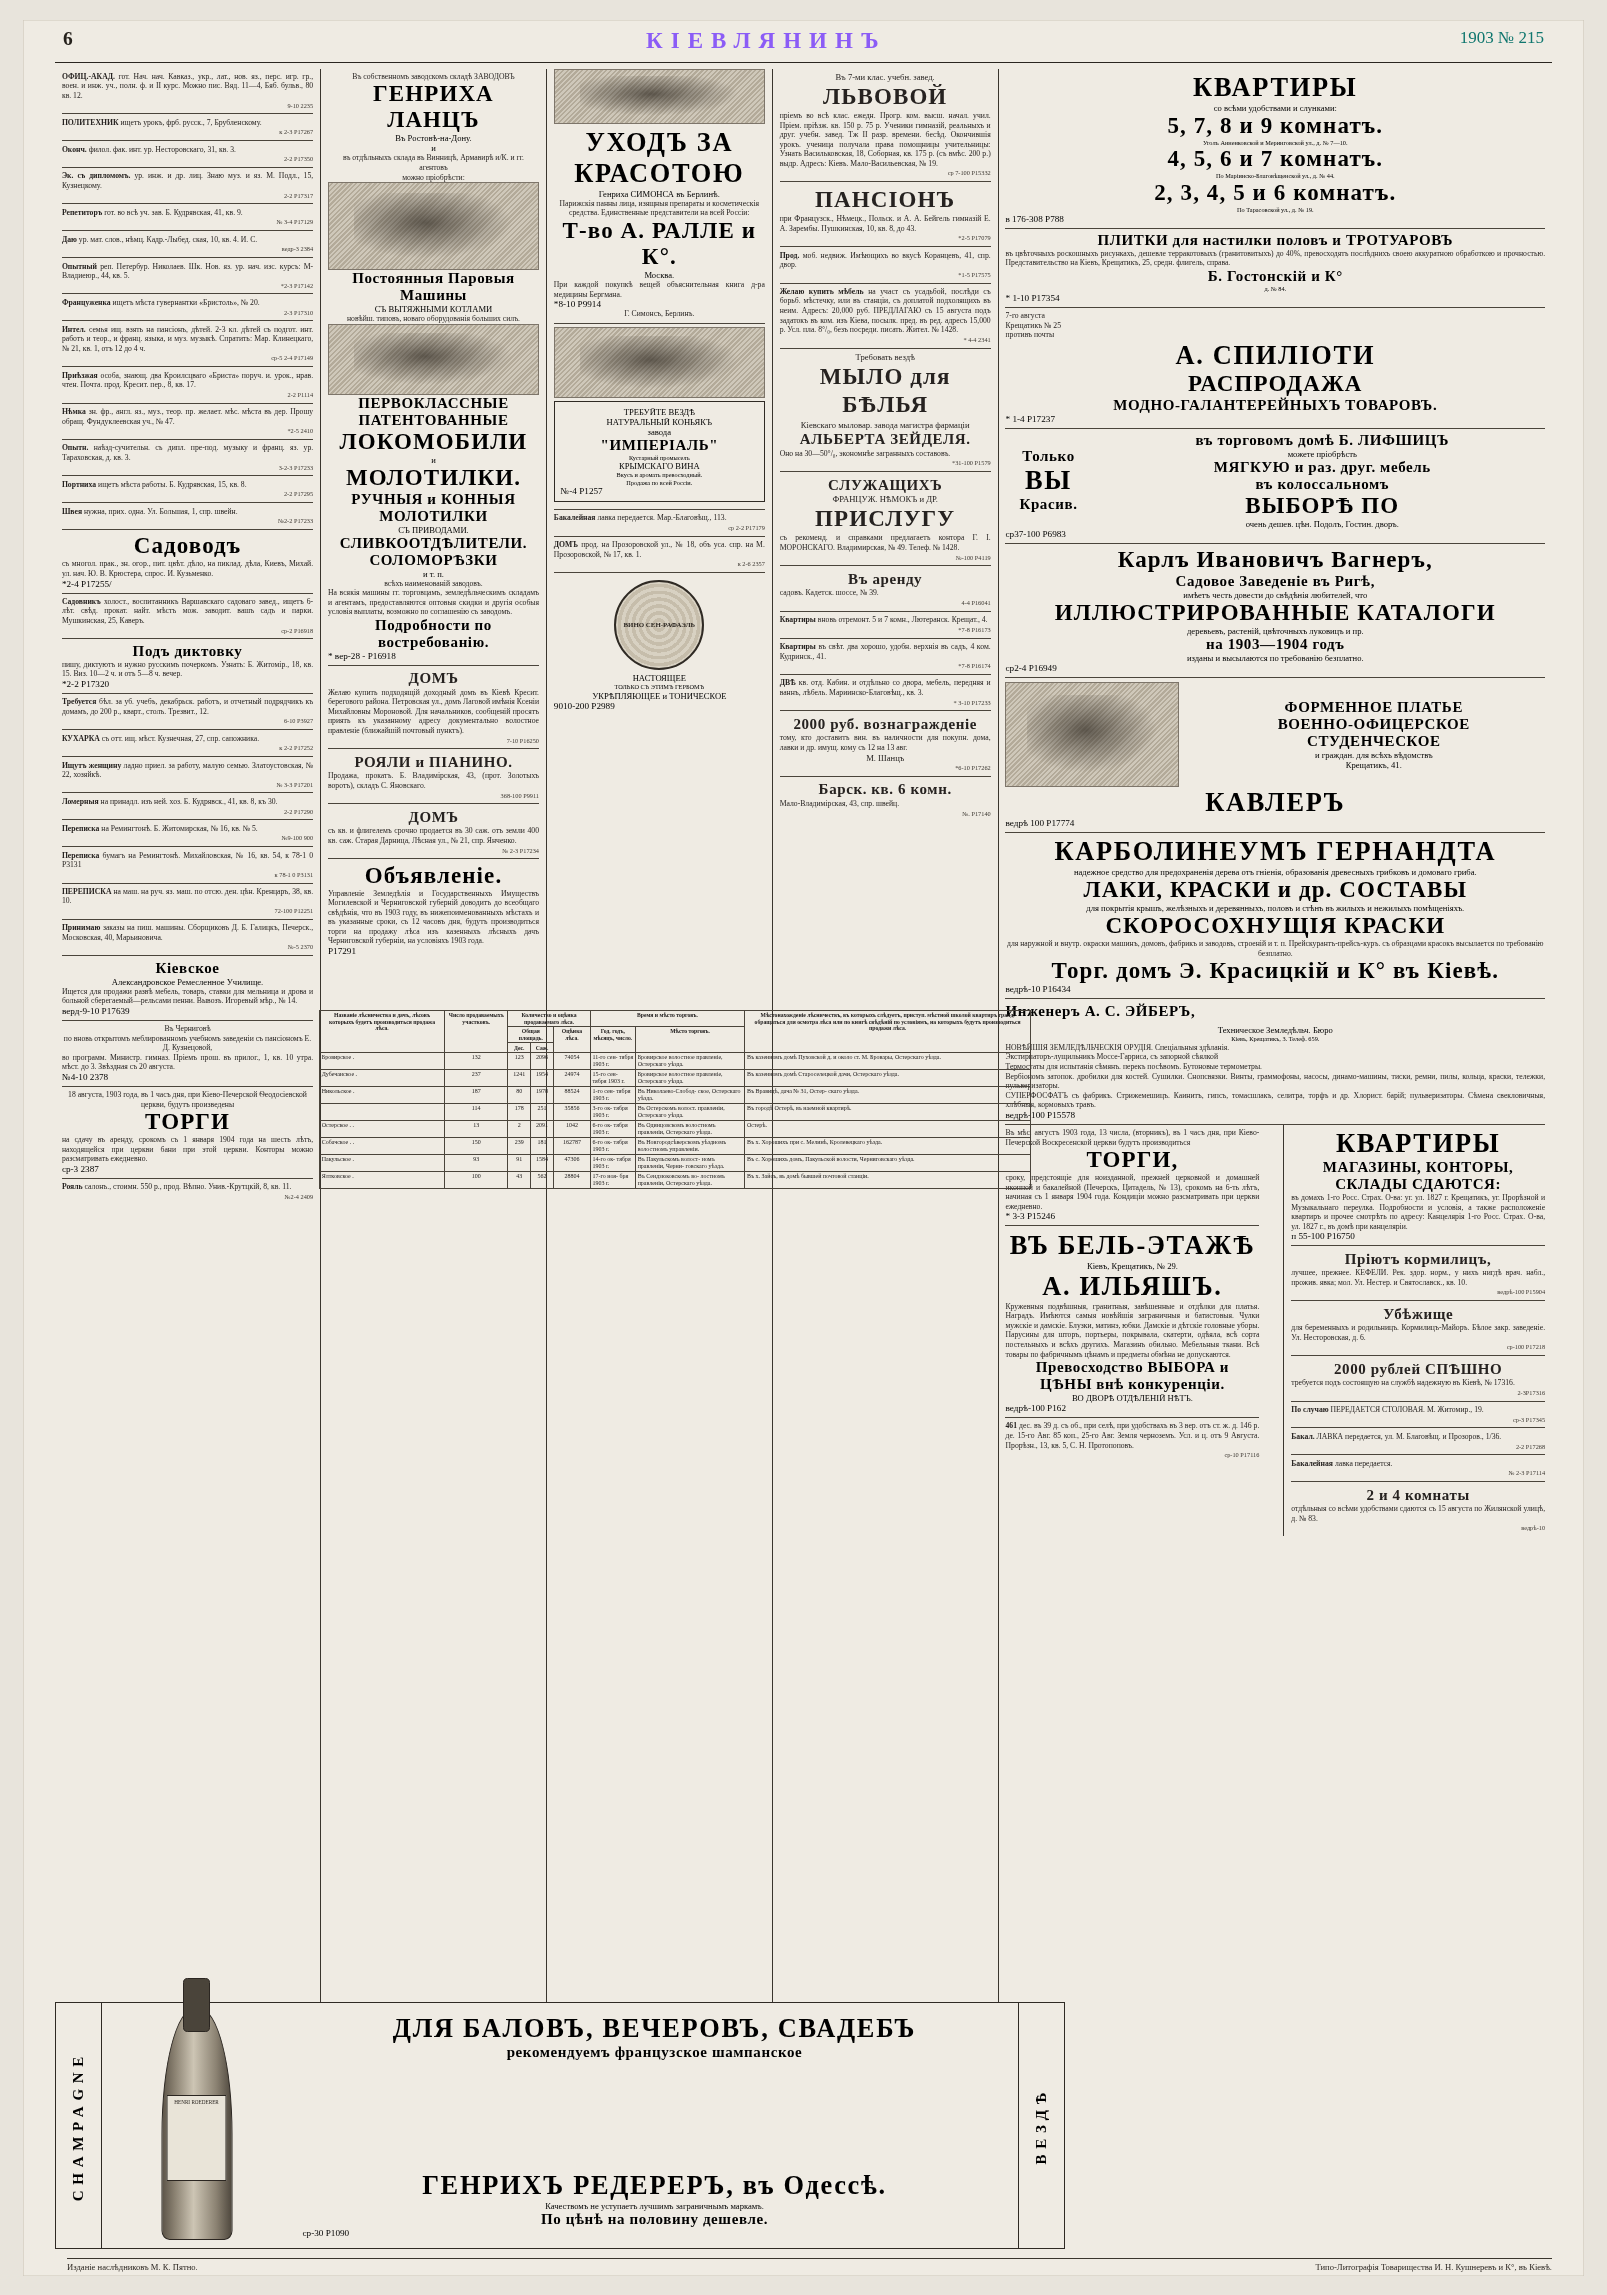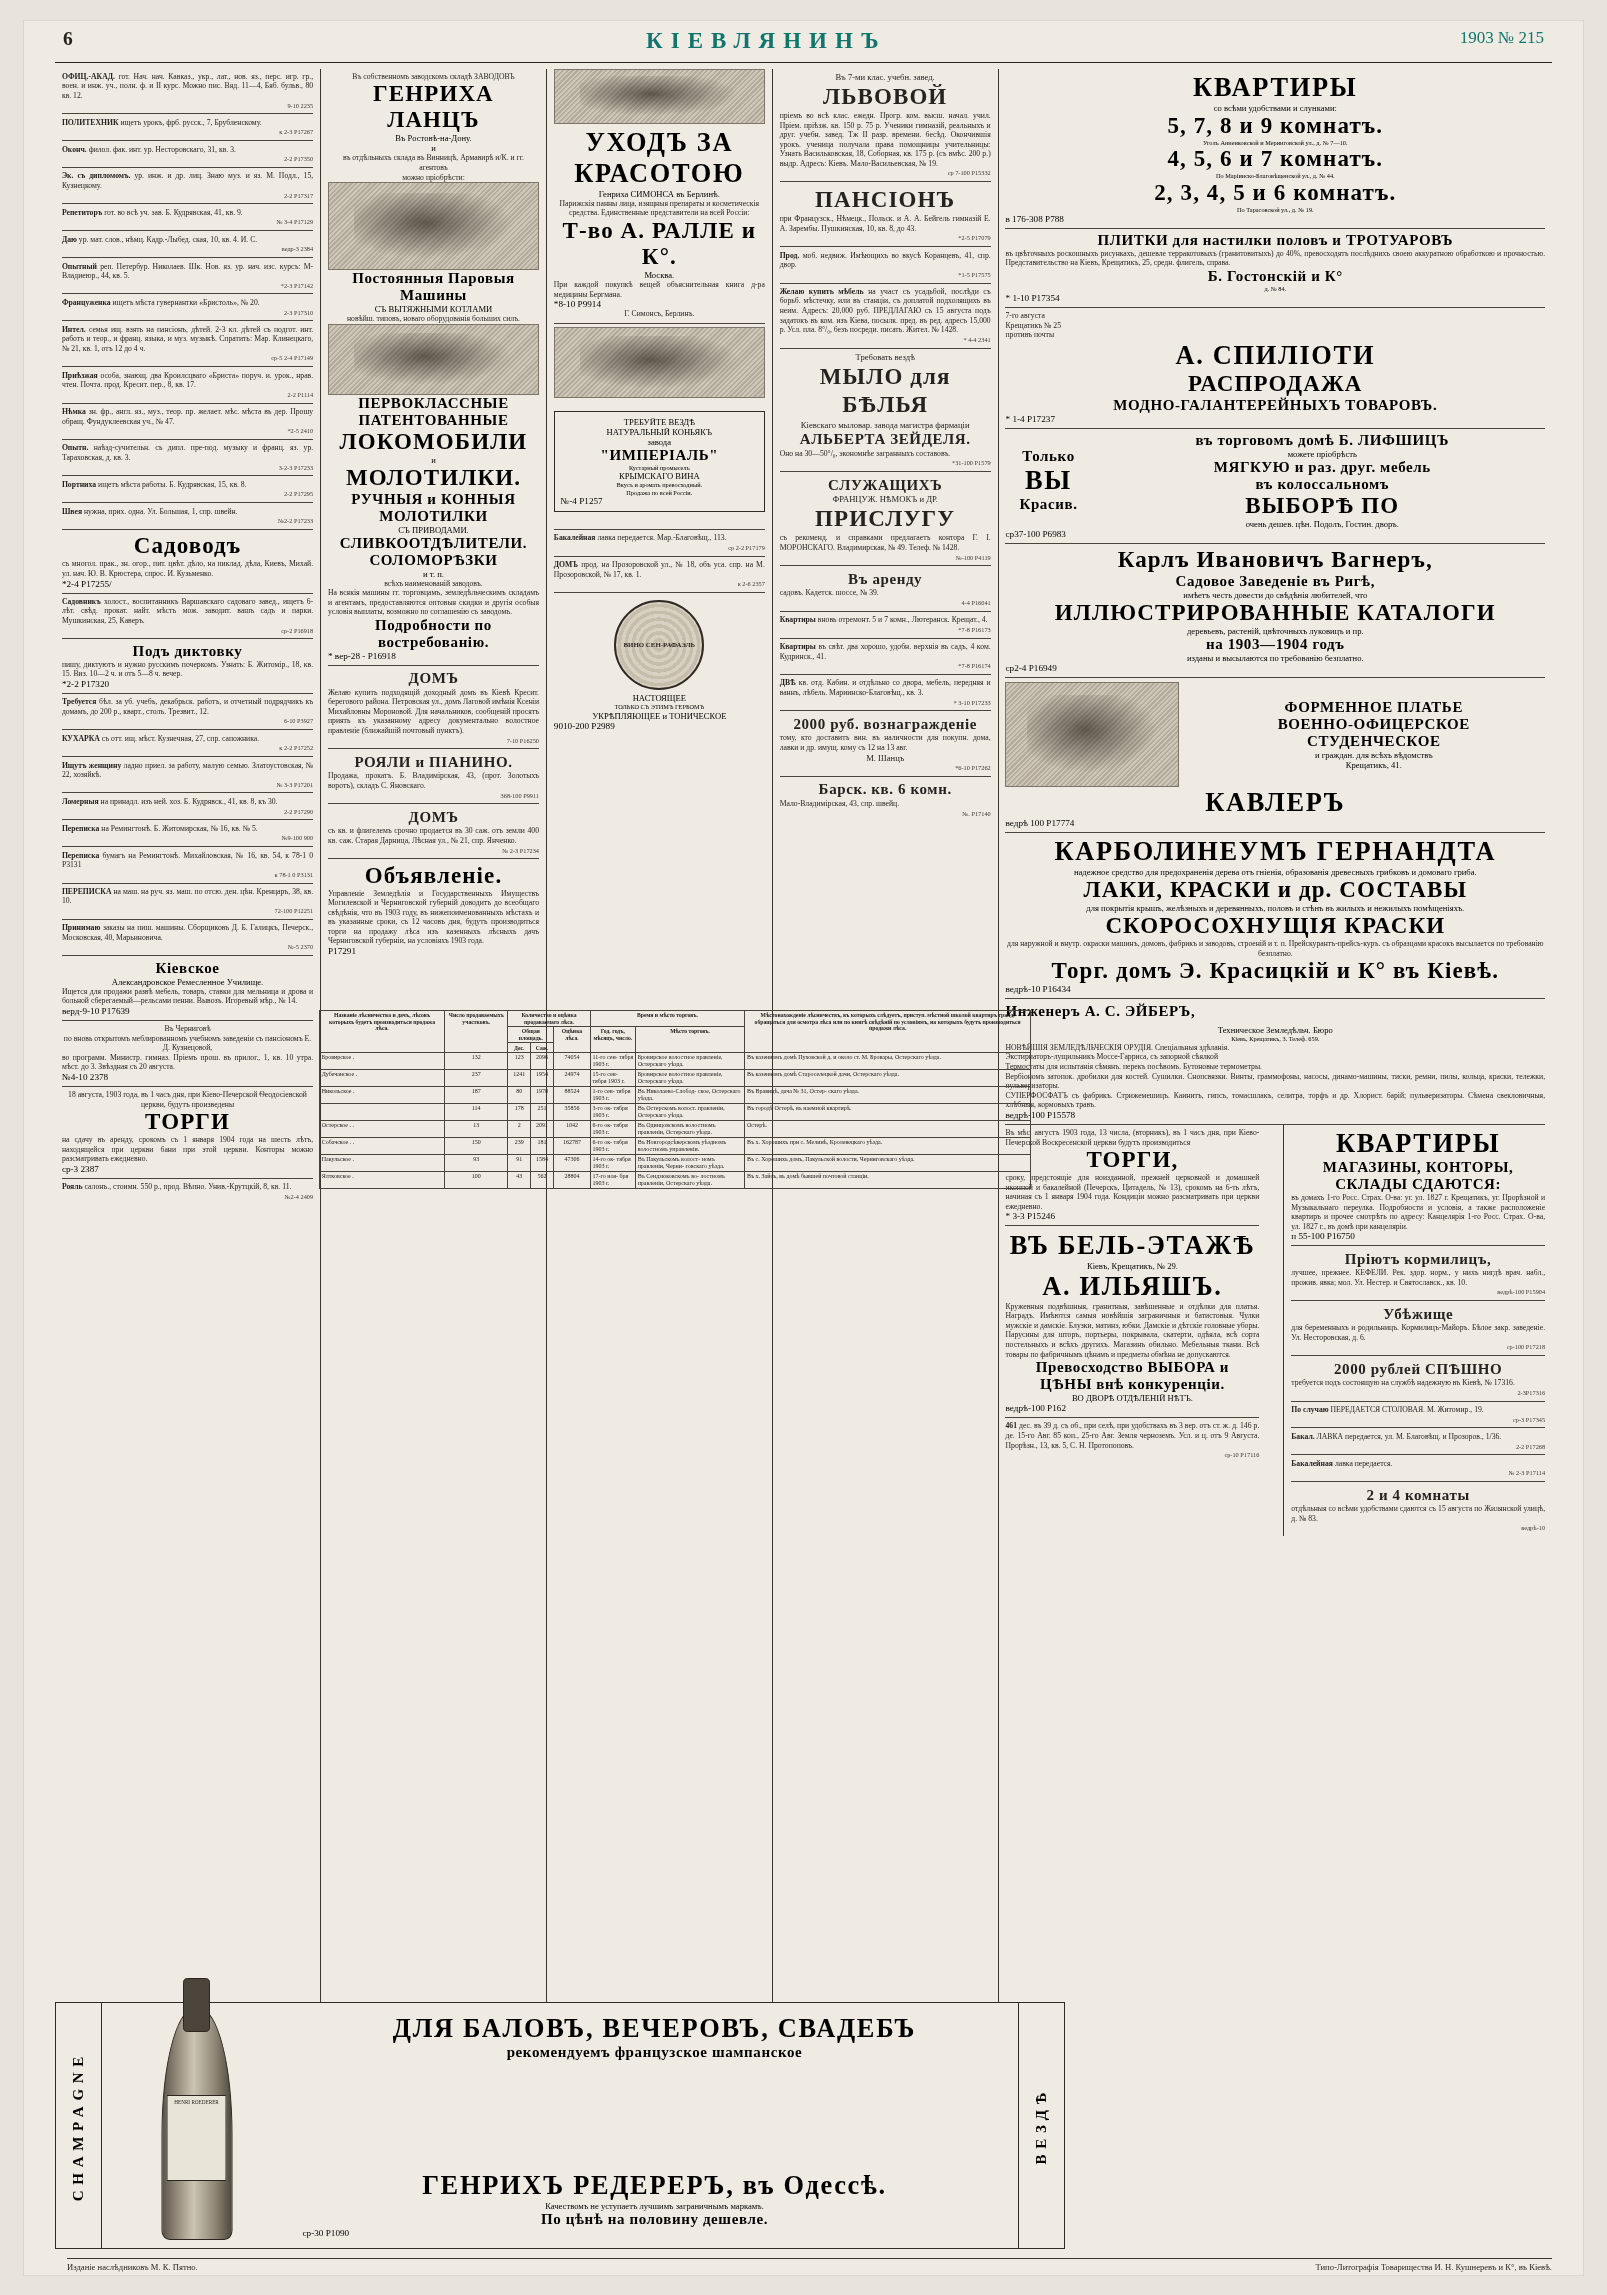--- a/index.html
+++ b/index.html
@@ -19,21 +19,21 @@
     box-shadow:0 0 0 0.6px #cdc7ba inset;
   }
   
   .masthead{
     position:absolute;left:0;right:0;top:0;height:52px;
     display:flex;align-items:flex-start;justify-content:space-between;
     padding:8px 40px 0 40px;box-sizing:border-box;
   }
   .folio{font-size:19.5px;color:#25211c;font-weight:bold;}
   .paper-title{
-    font-size:23px;letter-spacing:8px;color:#0f766e;font-weight:bold;
+    font-size:23px;letter-spacing:8px;color:#8b5cf6;font-weight:bold;
     font-family:"Liberation Serif",serif;
   }
   .issue{font-size:17px;color:#0f766e;}
   .rule{
     position:absolute;left:32px;right:32px;top:42px;height:1.7px;background:#2a2620;
   }
   
   .cols{
     position:absolute;left:32px;right:32px;top:49px;bottom:69px;
     display:flex;gap:0;
@@ -53,21 +53,21 @@
     font-size:7.7px;line-height:1.24;color:#262220;text-align:justify;
     hyphens:auto;
   }
   .ad .ref{display:block;text-align:right;font-size:6.3px;color:#3b3630;margin-top:1.1px;}
   .center{text-align:center;}
   .big{font-size:15px;font-weight:bold;text-align:center;letter-spacing:0.6px;}
   .bigger{font-size:23px;font-weight:bold;text-align:center;letter-spacing:1.1px;}
   .huge{font-size:26.4px;font-weight:bold;text-align:center;letter-spacing:1.7px;}
   .sub{font-size:8.6px;text-align:center;}
   .tiny{font-size:6.3px;line-height:1.2;}
-  .boxad{border:1.7px double #2f2a24;padding:4.6px 5.7px;margin:13px 0;}
+  .boxad{border:1.7px double #2f2a24;padding:4.6px 5.7px;margin:3px 0;}
 
   
   .engr{
     background:
       repeating-linear-gradient(135deg,#cfc8ba 0 1.7px,#b3aa99 1.7px 3.4px),
       #c3bbab;
     border:0.6px solid #7d756a;
     position:relative;overflow:hidden;
   }
   .engr::after{

